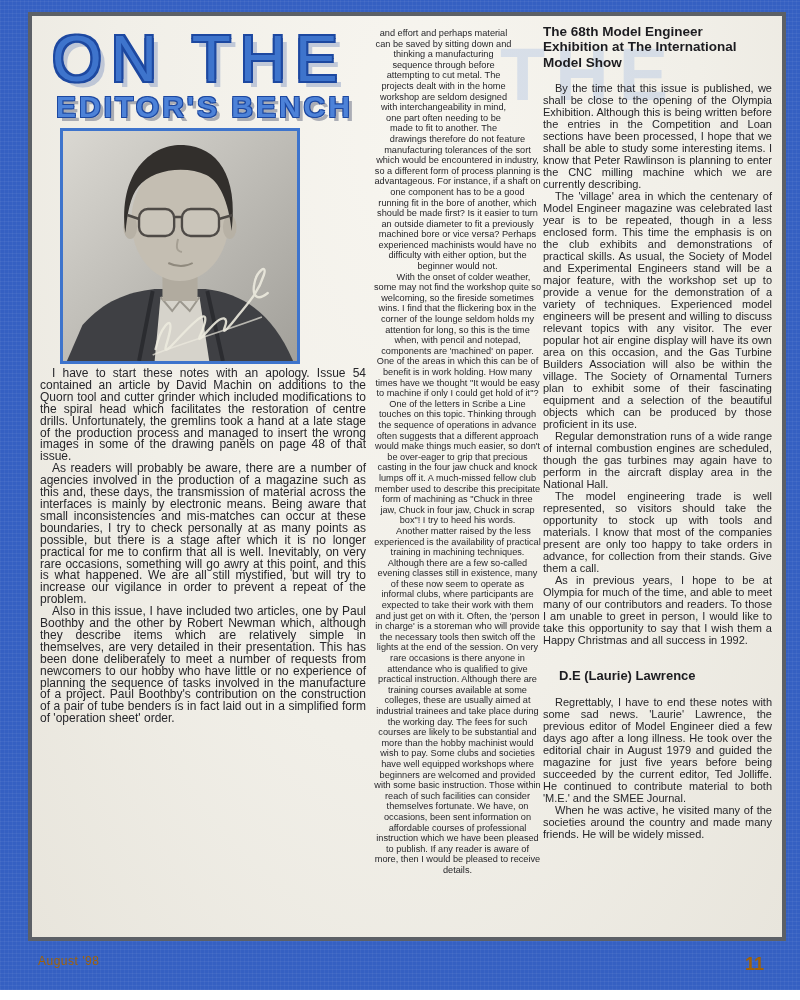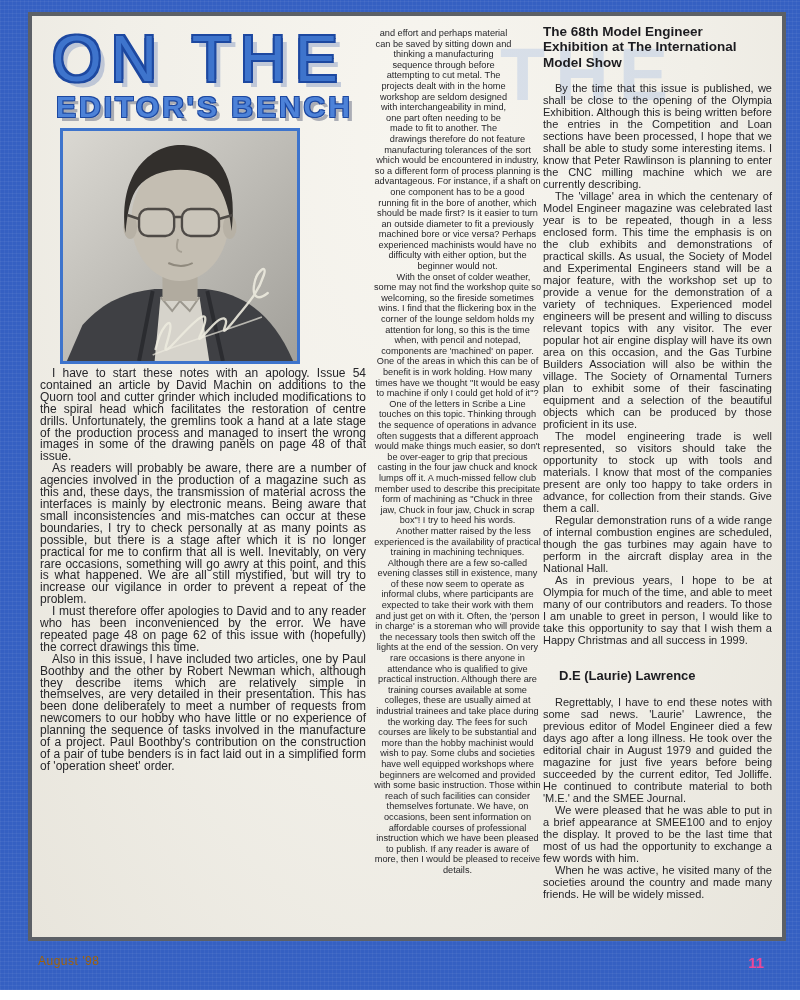--- a/index.html
+++ b/index.html
@@ -63,21 +63,21 @@
   .col3 h2 { font-size:13.5px; font-weight:bold; line-height:1.14; margin:0 11px 12px 0; text-align:left; color:#1c1c20; }
   .col3 h3 { font-size:13px; font-weight:bold; margin:24px 0 14px 16px; text-align:left; color:#1c1c20; }
 
   
   .footer-issue {
     position:absolute; left:38px; top:954px; z-index:3;
     color:#a16207; font-size:12px; letter-spacing:0.5px;
   }
   .footer-page {
     position:absolute; right:36px; top:954px; z-index:3;
-    color:#ec4899; font-size:15px; font-weight:bold;
+    color:#a16207; font-size:18px; font-weight:bold;
   }
 </style>
 </head>
 <body>
 
 <div class="page">
   <div class="frame"></div>
 
   <div class="paper">
 
@@ -120,41 +120,39 @@
         <g>
           <path d="M95,218 C100,196 112,184 110,198 C108,212 100,224 110,216 C124,202 134,190 142,186 C150,182 144,198 140,206 C138,212 146,202 154,194 C164,184 170,186 166,196 C162,206 172,194 180,184 C190,172 200,162 206,144 C210,132 198,140 196,154 C194,166 200,170 210,162" stroke="#eceade" stroke-width="2.4" fill="none" stroke-linecap="round" opacity="0.9"></path>
           <path d="M92,224 C122,212 160,202 204,186" stroke="#eceade" stroke-width="1.6" fill="none" opacity="0.7"></path>
         </g>
       </svg>
     </div>
 
     <div class="col col1">
       <p>I have to start these notes with an apology. Issue 54 contained an article by David Machin on additions to the Quorn tool and cutter grinder which included modifications to the spiral head which facilitates the restoration of centre drills. Unfortunately, the gremlins took a hand at a late stage of the production process and managed to insert the wrong images in some of the drawing panels on page 48 of that issue.</p>
       <p>As readers will probably be aware, there are a number of agencies involved in the production of a magazine such as this and, these days, the transmission of material across the interfaces is mainly by electronic means. Being aware that small inconsistencies and mis-matches can occur at these boundaries, I try to check personally at as many points as possible, but there is a stage after which it is no longer practical for me to confirm that all is well. Inevitably, on very rare occasions, something will go awry at this point, and this is what happened. We are all still mystified, but will try to increase our vigilance in order to prevent a repeat of the problem.</p>
-      <p>I must therefore offer apologies to David and to any reader who has been inconvenienced by the error. We have repeated page 48 on page 62 of this issue with (hopefully) the correct drawings this time.</p>
       <p>Also in this issue, I have included two articles, one by Paul Boothby and the other by Robert Newman which, although they describe items which are relatively simple in themselves, are very detailed in their presentation. This has been done deliberately to meet a number of requests from newcomers to our hobby who have little or no experience of planning the sequence of tasks involved in the manufacture of a project. Paul Boothby's contribution on the construction of a pair of tube benders is in fact laid out in a simplified form of 'operation sheet' order.</p>
     </div>
 
     <div class="col col2">
       <span class="notch"></span>
       <p class="cont">and effort and perhaps material can be saved by sitting down and thinking a manufacturing sequence through before attempting to cut metal. The projects dealt with in the home workshop are seldom designed with interchangeability in mind, one part often needing to be made to fit to another. The drawings therefore do not feature manufacturing tolerances of the sort which would be encountered in industry, so a different form of process planning is advantageous. For instance, if a shaft on one component has to be a good running fit in the bore of another, which should be made first? Is it easier to turn an outside diameter to fit a previously machined bore or vice versa? Perhaps experienced machinists would have no difficulty with either option, but the beginner would not.</p>
       <p>With the onset of colder weather, some may not find the workshop quite so welcoming, so the fireside sometimes wins. I find that the flickering box in the corner of the lounge seldom holds my attention for long, so this is the time when, with pencil and notepad, components are 'machined' on paper. One of the areas in which this can be of benefit is in work holding. How many times have we thought "It would be easy to machine if only I could get hold of it"? One of the letters in Scribe a Line touches on this topic. Thinking through the sequence of operations in advance often suggests that a different approach would make things much easier, so don't be over-eager to grip that precious casting in the four jaw chuck and knock lumps off it. A much-missed fellow club member used to describe this precipitate form of machining as "Chuck in three jaw, Chuck in four jaw, Chuck in scrap box"! I try to heed his words.</p>
       <p>Another matter raised by the less experienced is the availability of practical training in machining techniques. Although there are a few so-called evening classes still in existence, many of these now seem to operate as informal clubs, where participants are expected to take their work with them and just get on with it. Often, the 'person in charge' is a storeman who will provide the necessary tools then switch off the lights at the end of the session. On very rare occasions is there anyone in attendance who is qualified to give practical instruction. Although there are training courses available at some colleges, these are usually aimed at industrial trainees and take place during the working day. The fees for such courses are likely to be substantial and more than the hobby machinist would wish to pay. Some clubs and societies have well equipped workshops where beginners are welcomed and provided with some basic instruction. Those within reach of such facilities can consider themselves fortunate. We have, on occasions, been sent information on affordable courses of professional instruction which we have been pleased to publish. If any reader is aware of more, then I would be pleased to receive details.</p>
     </div>
 
     <div class="col col3">
       <h2>The 68th Model Engineer Exhibition at The International Model Show</h2>
       <p>By the time that this issue is published, we shall be close to the opening of the Olympia Exhibition. Although this is being written before the entries in the Competition and Loan sections have been processed, I hope that we shall be able to study some interesting items. I know that Peter Rawlinson is planning to enter the CNC milling machine which we are currently describing.</p>
       <p>The 'village' area in which the centenary of Model Engineer magazine was celebrated last year is to be repeated, though in a less enclosed form. This time the emphasis is on the club exhibits and demonstrations of practical skills. As usual, the Society of Model and Experimental Engineers stand will be a major feature, with the workshop set up to provide a venue for the demonstration of a variety of techniques. Experienced model engineers will be present and willing to discuss relevant topics with any visitor. The ever popular hot air engine display will have its own area on this occasion, and the Gas Turbine Builders Association will also be within the village. The Society of Ornamental Turners plan to exhibit some of their fascinating equipment and a selection of the beautiful objects which can be produced by those proficient in its use.</p>
+      <p>Regular demonstration runs of a wide range of internal combustion engines are scheduled, though the gas turbines may again have to perform in the aircraft display area in the National Hall.</p>
       <p>The model engineering trade is well represented, so visitors should take the opportunity to stock up with tools and materials. I know that most of the companies present are only too happy to take orders in advance, for collection from their stands. Give them a call.</p>
-      <p>Regular demonstration runs of a wide range of internal combustion engines are scheduled, though the gas turbines may again have to perform in the aircraft display area in the National Hall.</p>
-      <p>As in previous years, I hope to be at Olympia for much of the time, and able to meet many of our contributors and readers. To those I am unable to greet in person, I would like to take this opportunity to say that I wish them a Happy Christmas and all success in 1999.</p>
+      <p>As in previous years, I hope to be at Olympia for much of the time, and able to meet many of our contributors and readers. To those I am unable to greet in person, I would like to take this opportunity to say that I wish them a Happy Christmas and all success in 1992.</p>
       <h3>D.E (Laurie) Lawrence</h3>
       <p>Regrettably, I have to end these notes with some sad news. 'Laurie' Lawrence, the previous editor of Model Engineer died a few days ago after a long illness. He took over the editorial chair in August 1979 and guided the magazine for just five years before being succeeded by the current editor, Ted Jolliffe. He continued to contribute material to both 'M.E.' and the SMEE Journal.</p>
-      <p>We were pleased that he was able to put in a brief appearance at SMEE100 and to enjoy the display. It proved to be the last time that most of us had the opportunity to exchange a few words with him.</p>
       <p>When he was active, he visited many of the societies around the country and made many friends. He will be widely missed.</p>
     </div>
 
   </div>
 
   <div class="footer-issue">August '98</div>
   <div class="footer-page">11</div>
 </div>
 
 </body></html>

